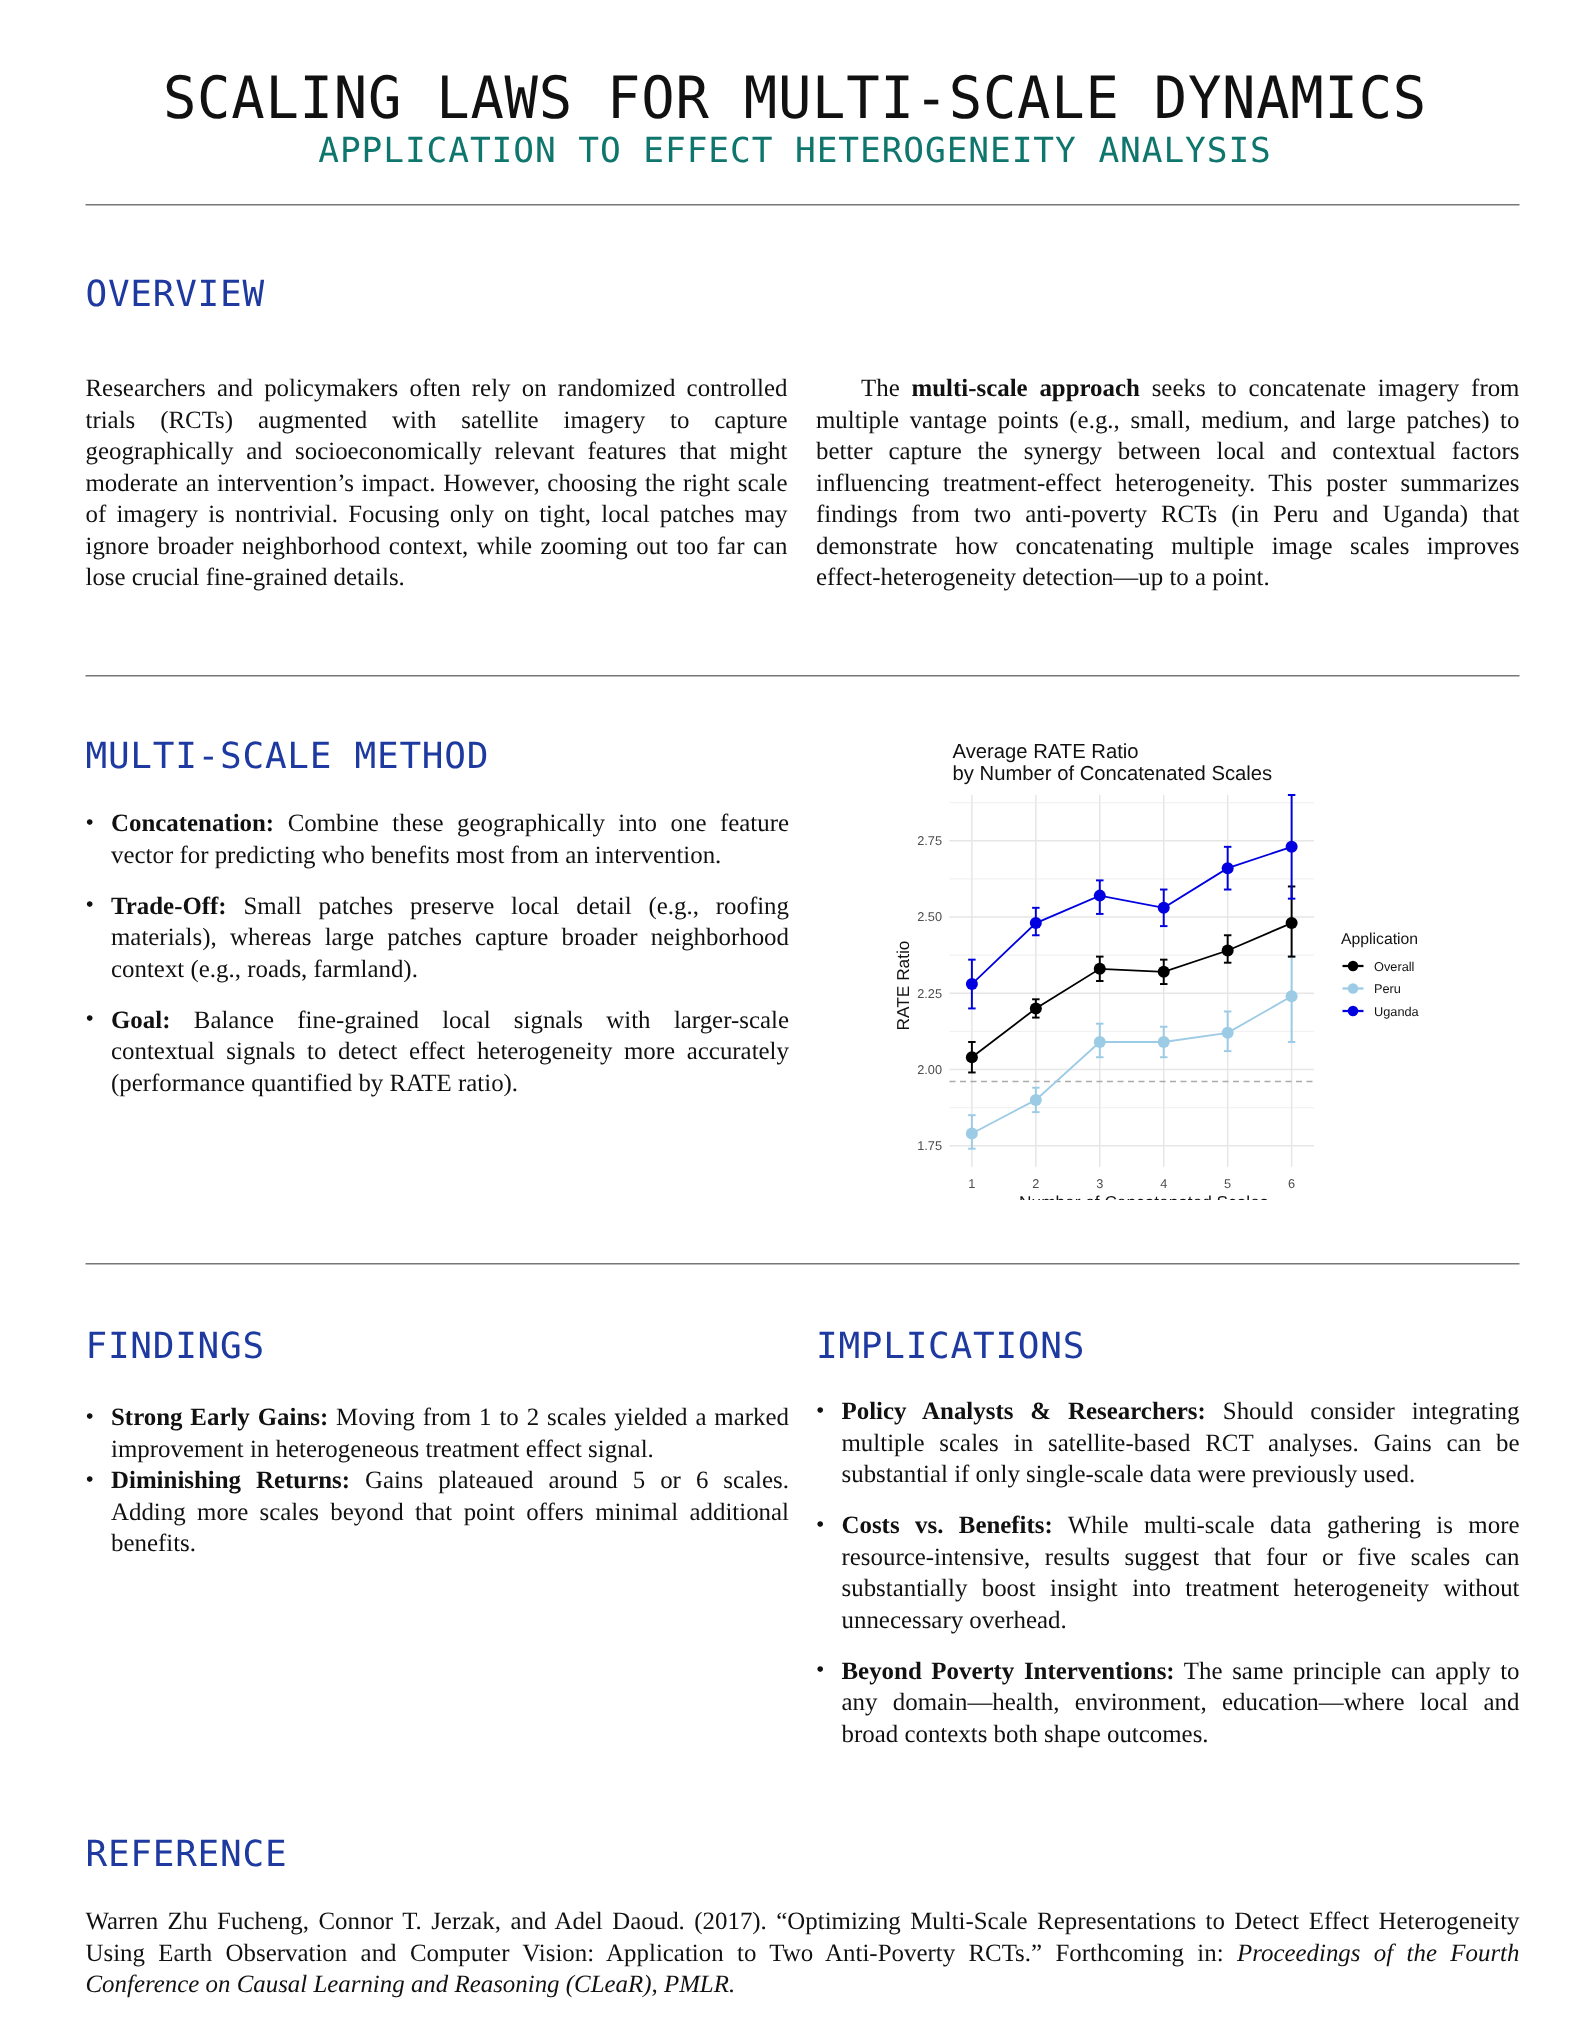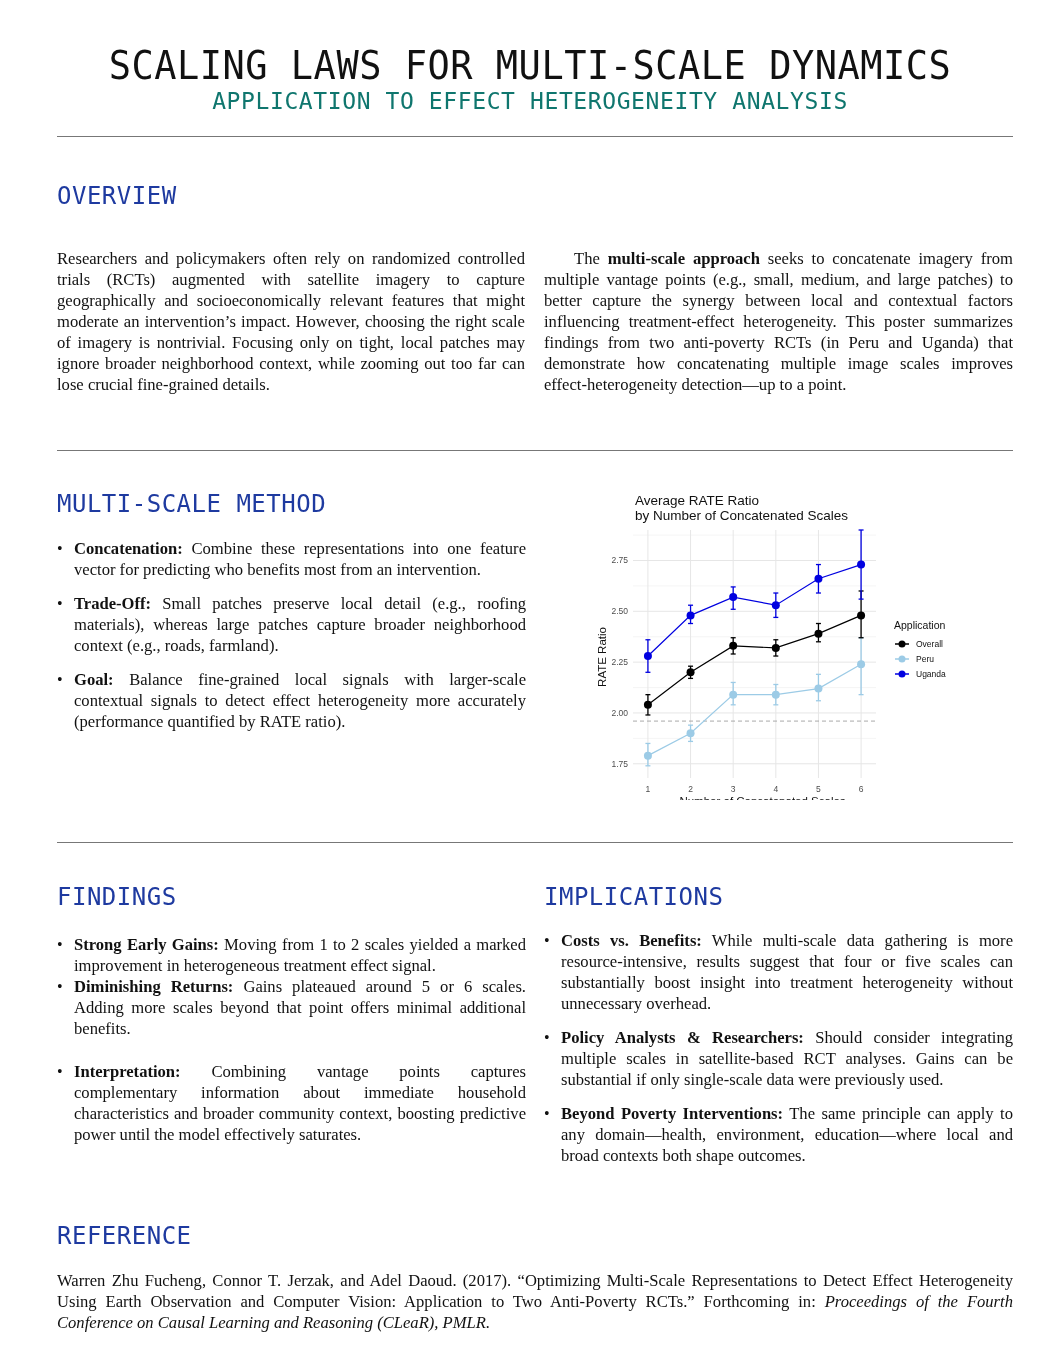--- a/index.html
+++ b/index.html
@@ -32,21 +32,21 @@
 <div class="subtitle mono">APPLICATION TO EFFECT HETEROGENEITY ANALYSIS</div>
 <div class="rule" style="top:136px"></div>
 
 <div class="heading mono" style="left:57px; top:182px">OVERVIEW</div>
 <div class="para" style="left:57px; top:248px; width:468px">Researchers and policymakers often rely on randomized controlled trials (RCTs) augmented with satellite imagery to capture geographically and socioeconomically relevant features that might moderate an intervention’s impact. However, choosing the right scale of imagery is nontrivial. Focusing only on tight, local patches may ignore broader neighborhood context, while zooming out too far can lose crucial fine-grained details.</div>
 <div class="para indent" style="left:544px; top:248px; width:469px"><span>The </span><b>multi-scale approach</b><span> seeks to concatenate imagery from multiple vantage points (e.g., small, medium, and large patches) to better capture the synergy between local and contextual factors influencing treatment-effect heterogeneity. This poster summarizes findings from two anti-poverty RCTs (in Peru and Uganda) that demonstrate how concatenating multiple image scales improves effect-heterogeneity detection—up to a point.</span></div>
 <div class="rule" style="top:450px"></div>
 
 <div class="heading mono" style="left:57px; top:490px">MULTI-SCALE METHOD</div>
 <ul class="blist" style="left:57px; top:538px; width:469px">
-  <li style="margin-bottom:13px"><b>Concatenation:</b><span> Combine these representations into one feature vector for predicting who benefits most from an intervention.</span></li>
+  <li style="margin-bottom:13px"><b>Concatenation:</b><span> Combine these geographically into one feature vector for predicting who benefits most from an intervention.</span></li>
   <li style="margin-bottom:13px"><b>Trade-Off:</b><span> Small patches preserve local detail (e.g., roofing materials), whereas large patches capture broader neighborhood context (e.g., roads, farmland).</span></li>
   <li><b>Goal:</b><span> Balance fine-grained local signals with larger-scale contextual signals to detect effect heterogeneity more accurately (performance quantified by RATE ratio).</span></li>
 </ul>
 
 <div class="chart">
   <div class="chart-title">
     <div>Average RATE Ratio</div>
     <div>by Number of Concatenated Scales</div>
   </div>
   <svg id="chart-svg" width="390" height="310" style="position:absolute;left:0;top:0">
@@ -167,24 +167,23 @@
       <text x="328" y="187" font-size="8.5" fill="#111" font-family="&quot;Liberation Sans&quot;, &quot;DejaVu Sans&quot;, sans-serif">Uganda</text>
     </svg>
 </div>
 
 <div class="rule" style="top:842px"></div>
 
 <div class="heading mono" style="left:57px; top:883px">FINDINGS</div>
 <ul class="blist" style="left:57px; top:934px; width:469px">
   <li style=""><b>Strong Early Gains:</b><span> Moving from 1 to 2 scales yielded a marked improvement in heterogeneous treatment effect signal.</span></li>
   <li style="margin-bottom:22px"><b>Diminishing Returns:</b><span> Gains plateaued around 5 or 6 scales. Adding more scales beyond that point offers minimal additional benefits.</span></li>
-  <li><b>Interpretation:</b><span> Combining vantage points captures complementary information about immediate household characteristics and broader community context, boosting predictive power until the model effectively saturates.</span></li>
 </ul>
 
 <div class="heading mono" style="left:544px; top:883px">IMPLICATIONS</div>
 <ul class="blist" style="left:544px; top:930px; width:469px">
+  <li style="margin-bottom:13px"><b>Policy Analysts &amp; Researchers:</b><span> Should consider integrating multiple scales in satellite-based RCT analyses. Gains can be substantial if only single-scale data were previously used.</span></li>
   <li style="margin-bottom:13px"><b>Costs vs.  Benefits:</b><span> While multi-scale data gathering is more resource-intensive, results suggest that four or five scales can substantially boost insight into treatment heterogeneity without unnecessary overhead.</span></li>
-  <li style="margin-bottom:13px"><b>Policy Analysts &amp; Researchers:</b><span> Should consider integrating multiple scales in satellite-based RCT analyses. Gains can be substantial if only single-scale data were previously used.</span></li>
   <li><b>Beyond Poverty Interventions:</b><span> The same principle can apply to any domain—health, environment, education—where local and broad contexts both shape outcomes.</span></li>
 </ul>
 
 <div class="heading mono" style="left:57px; top:1222px">REFERENCE</div>
 <div class="ref"><span>Warren Zhu Fucheng, Connor T. Jerzak, and Adel Daoud. (2017). “Optimizing Multi-Scale Representations to Detect Effect Heterogeneity Using Earth Observation and Computer Vision: Application to Two Anti-Poverty RCTs.” Forthcoming in: </span><i>Proceedings of the Fourth Conference on Causal Learning and Reasoning (CLeaR), PMLR.</i></div>
 
 </body></html>

